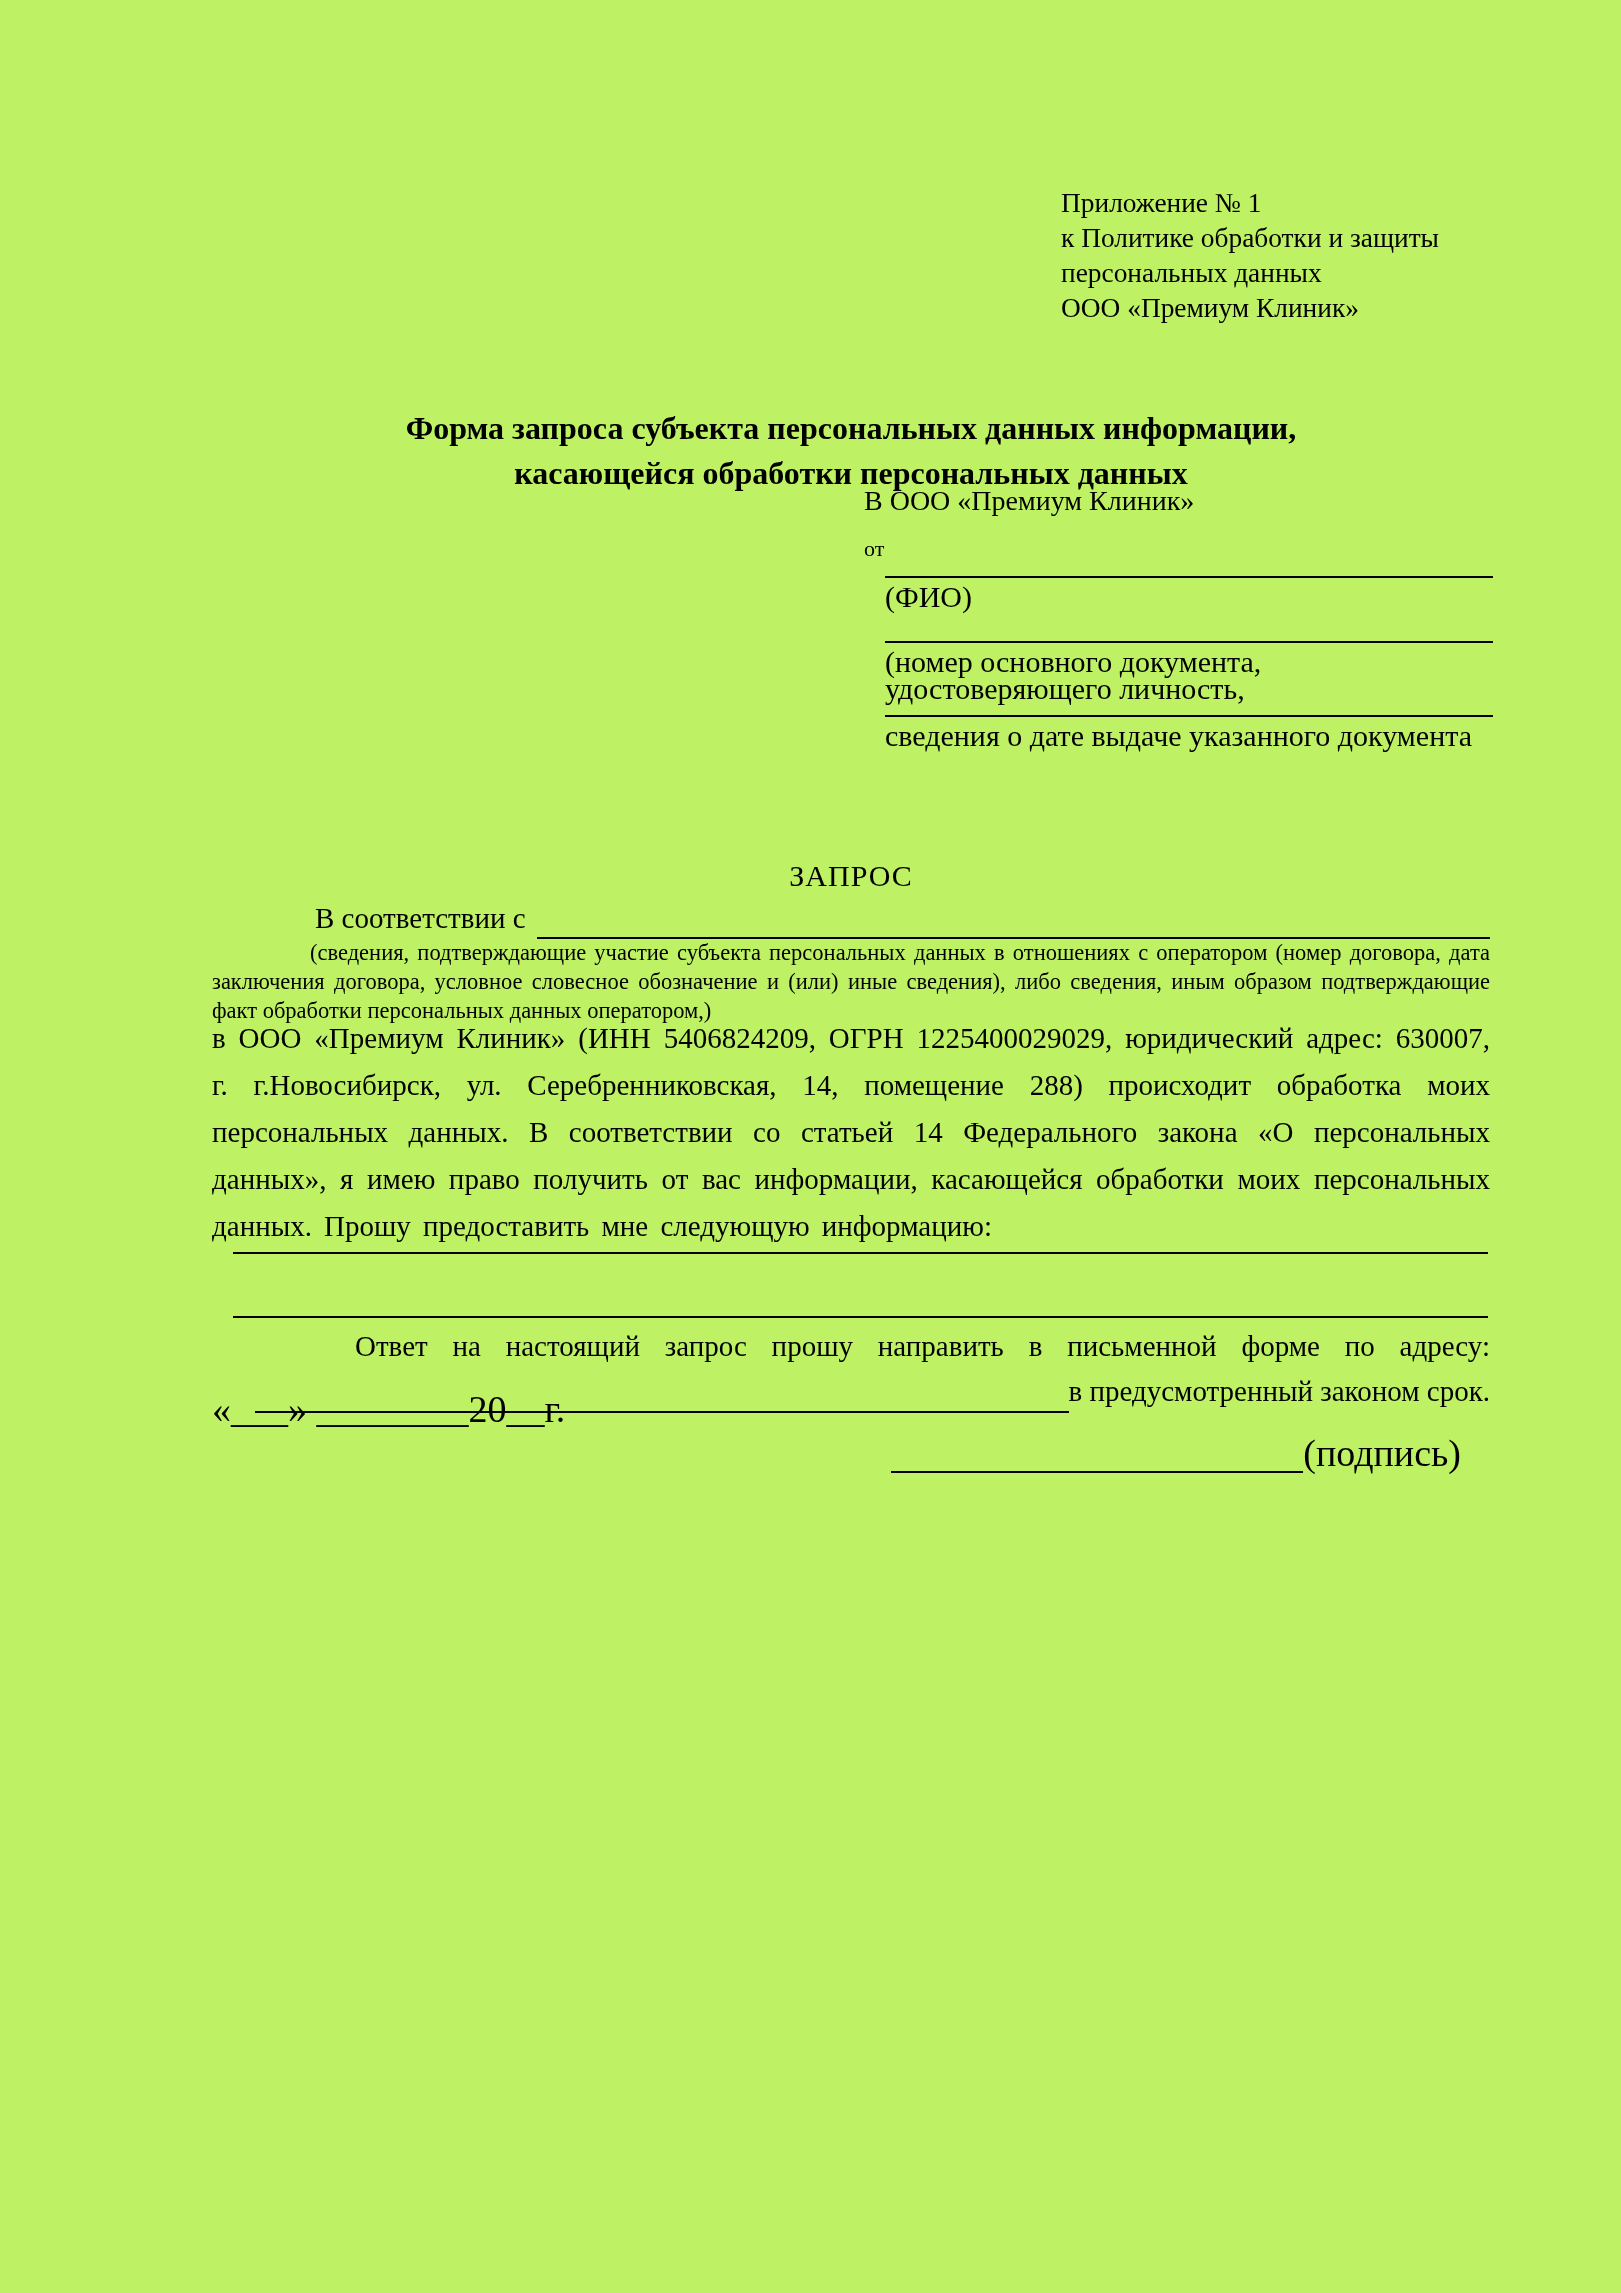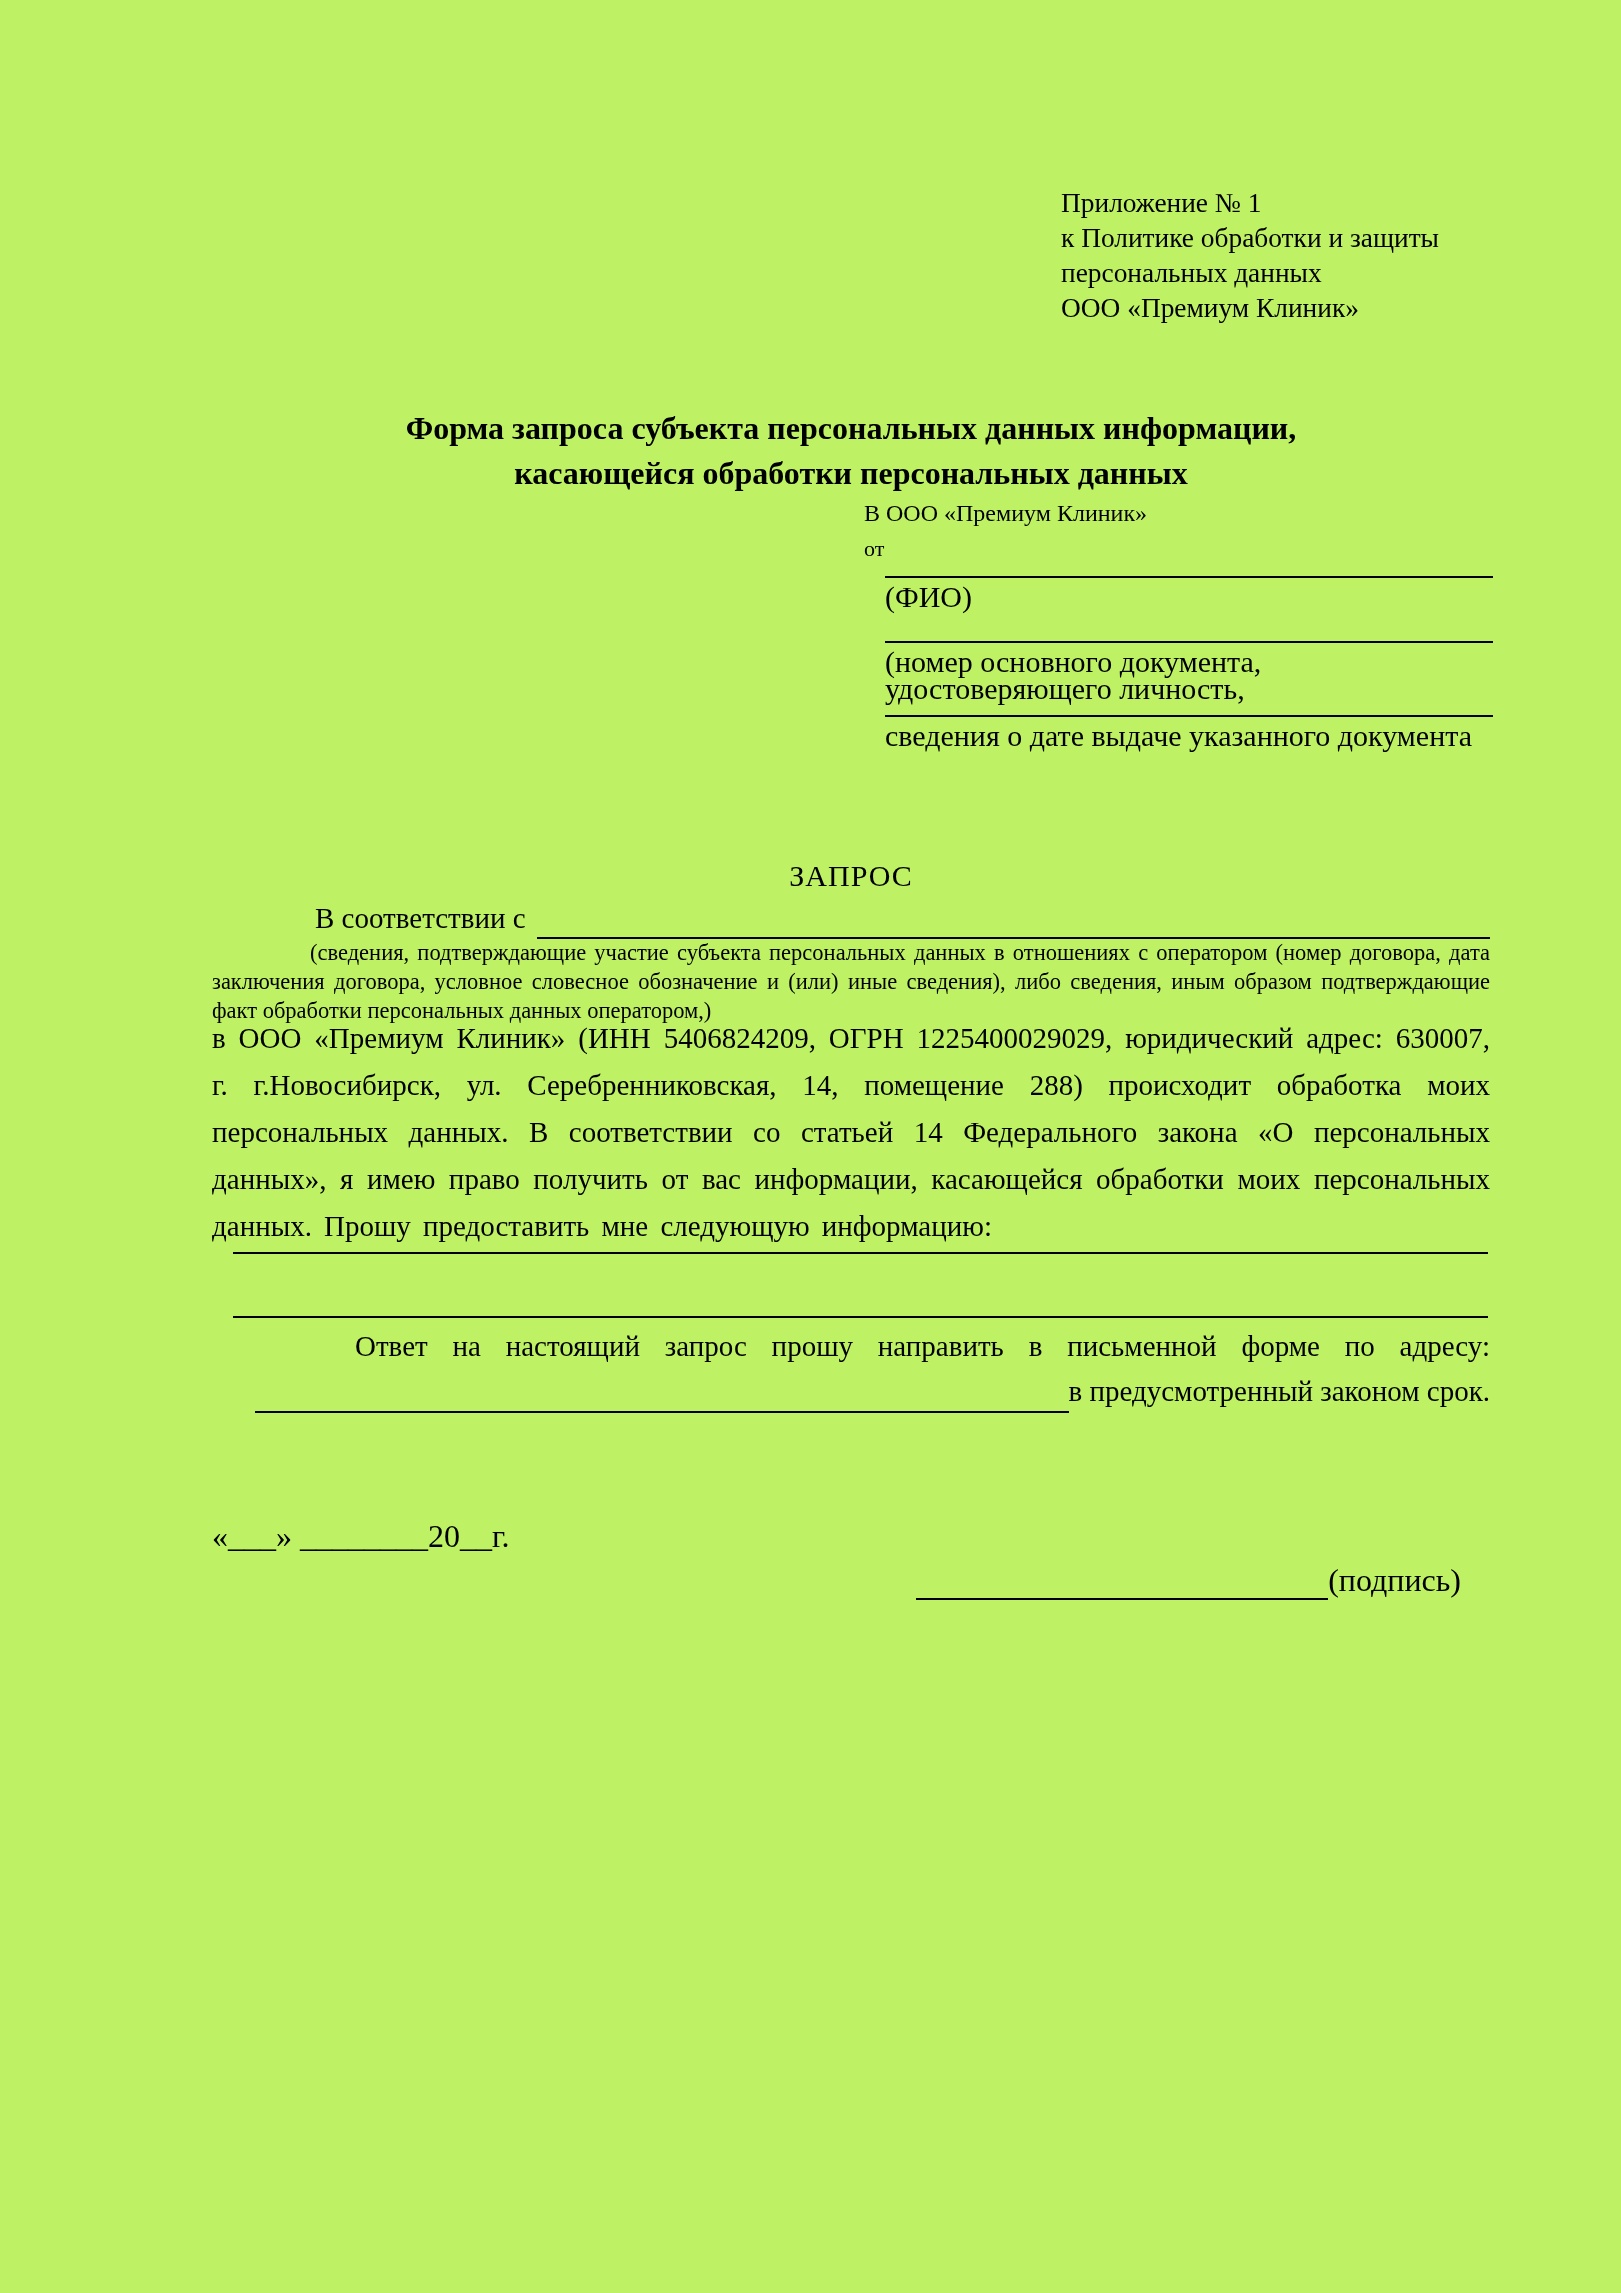--- a/index.html
+++ b/index.html
@@ -15,21 +15,21 @@
   .appendix{
     position:absolute;left:1061px;top:186px;
     font-size:27.4px;line-height:35px;
   }
   
   .title{
     position:absolute;left:212px;top:372px;width:1278px;
     text-align:center;font-weight:bold;font-size:32px;line-height:45px;margin-top:34px;
   }
   
-  .addr-to{position:absolute;left:864px;top:494px;font-size:24px;line-height:39px;}
+  .addr-to{position:absolute;left:864px;top:481px;font-size:28px;line-height:39px;}
   .addr-from{position:absolute;left:864px;top:529px;font-size:22px;line-height:39px;}
   .field{
     position:absolute;left:885px;width:608px;
     border-top:2px solid #000;
     text-align:left;font-size:30px;line-height:27.4px;padding-top:4.9px;
   }
   .field.f1{top:576px;}
   .field.f2{top:641px;}
   .field.f3{top:715px;}
   .field.f4{top:777px;}
@@ -73,23 +73,23 @@
   }
   
   .answer2{
     position:absolute;left:212px;top:1370px;width:1278px;
     display:flex;font-size:29px;line-height:43px;
   }
   .answer2 .fill{flex:1 1 auto;border-bottom:2px solid #000;margin-left:43px;}
   .answer2 .suffix{white-space:nowrap;flex:0 0 auto;}
   
   .bottom-row{
-    position:absolute;left:212px;top:1517px;width:1249px;
+    position:absolute;left:212px;top:1390px;width:1249px;
     display:flex;justify-content:space-between;align-items:stretch;
-    font-size:32px;line-height:39px;text-align:right;
+    font-size:38px;line-height:39px;text-align:right;
   }
   .date{white-space:nowrap;}
   .sig-group{display:flex;flex:0 0 auto;margin-top:44px;}
   .sig-line{width:412px;border-bottom:2px solid #000;}
   .sig-caption{white-space:nowrap;}
 </style>
 </head>
 <body>
 
 <div class="page">

